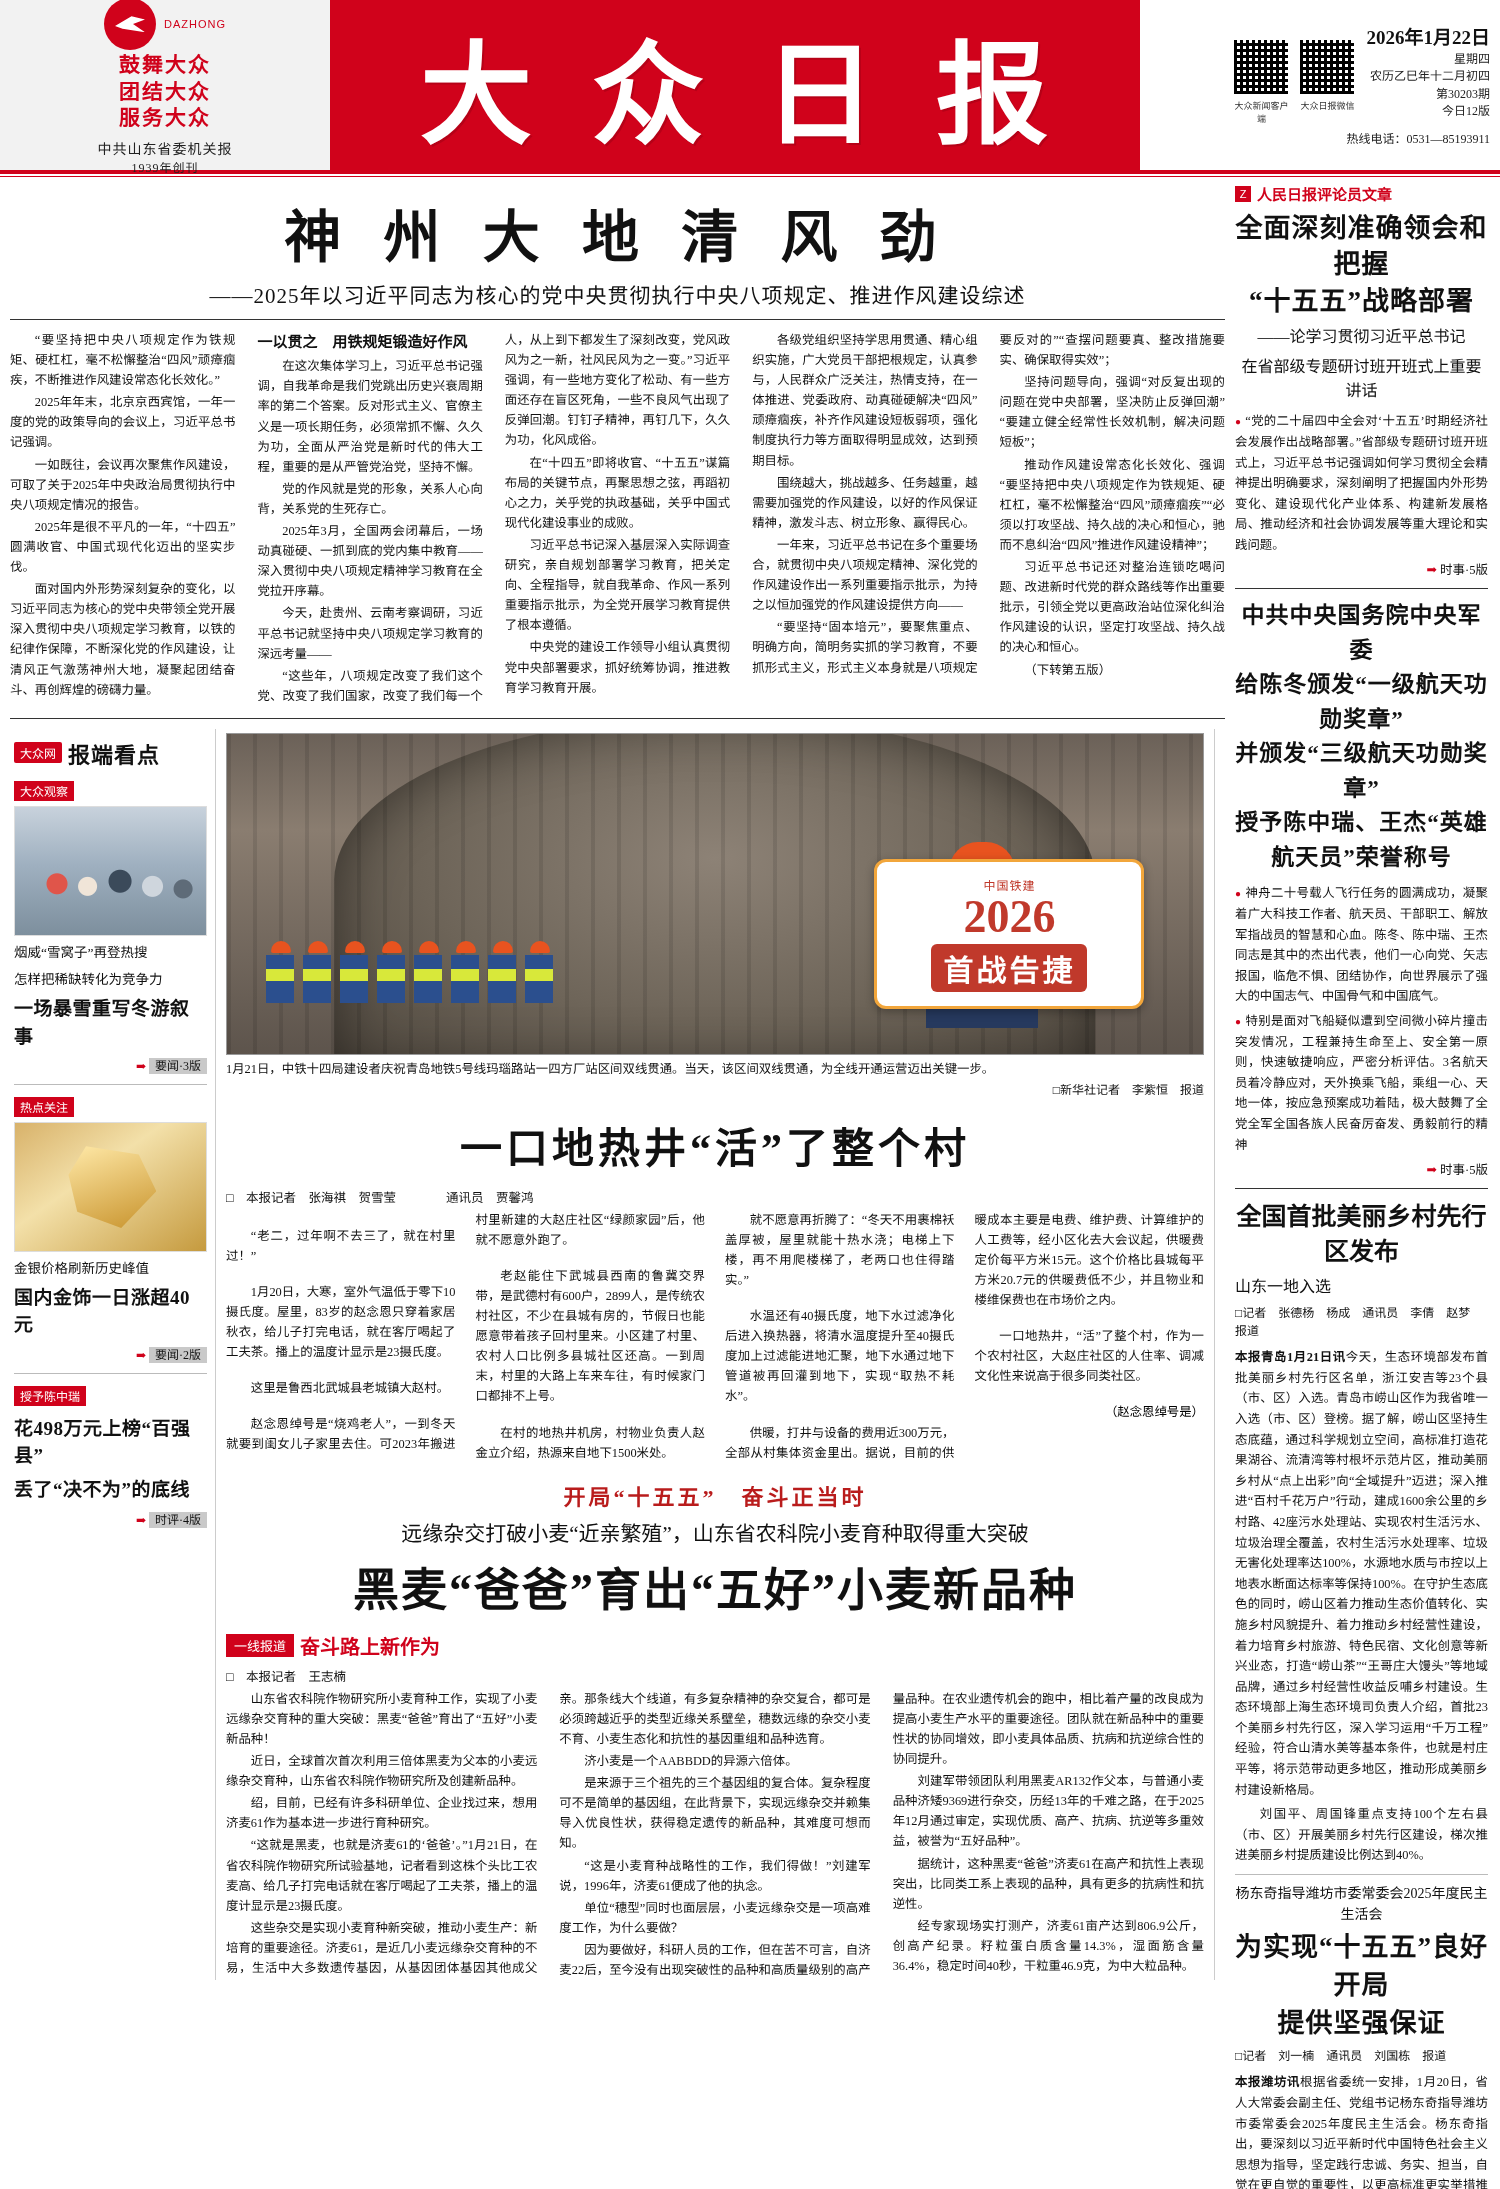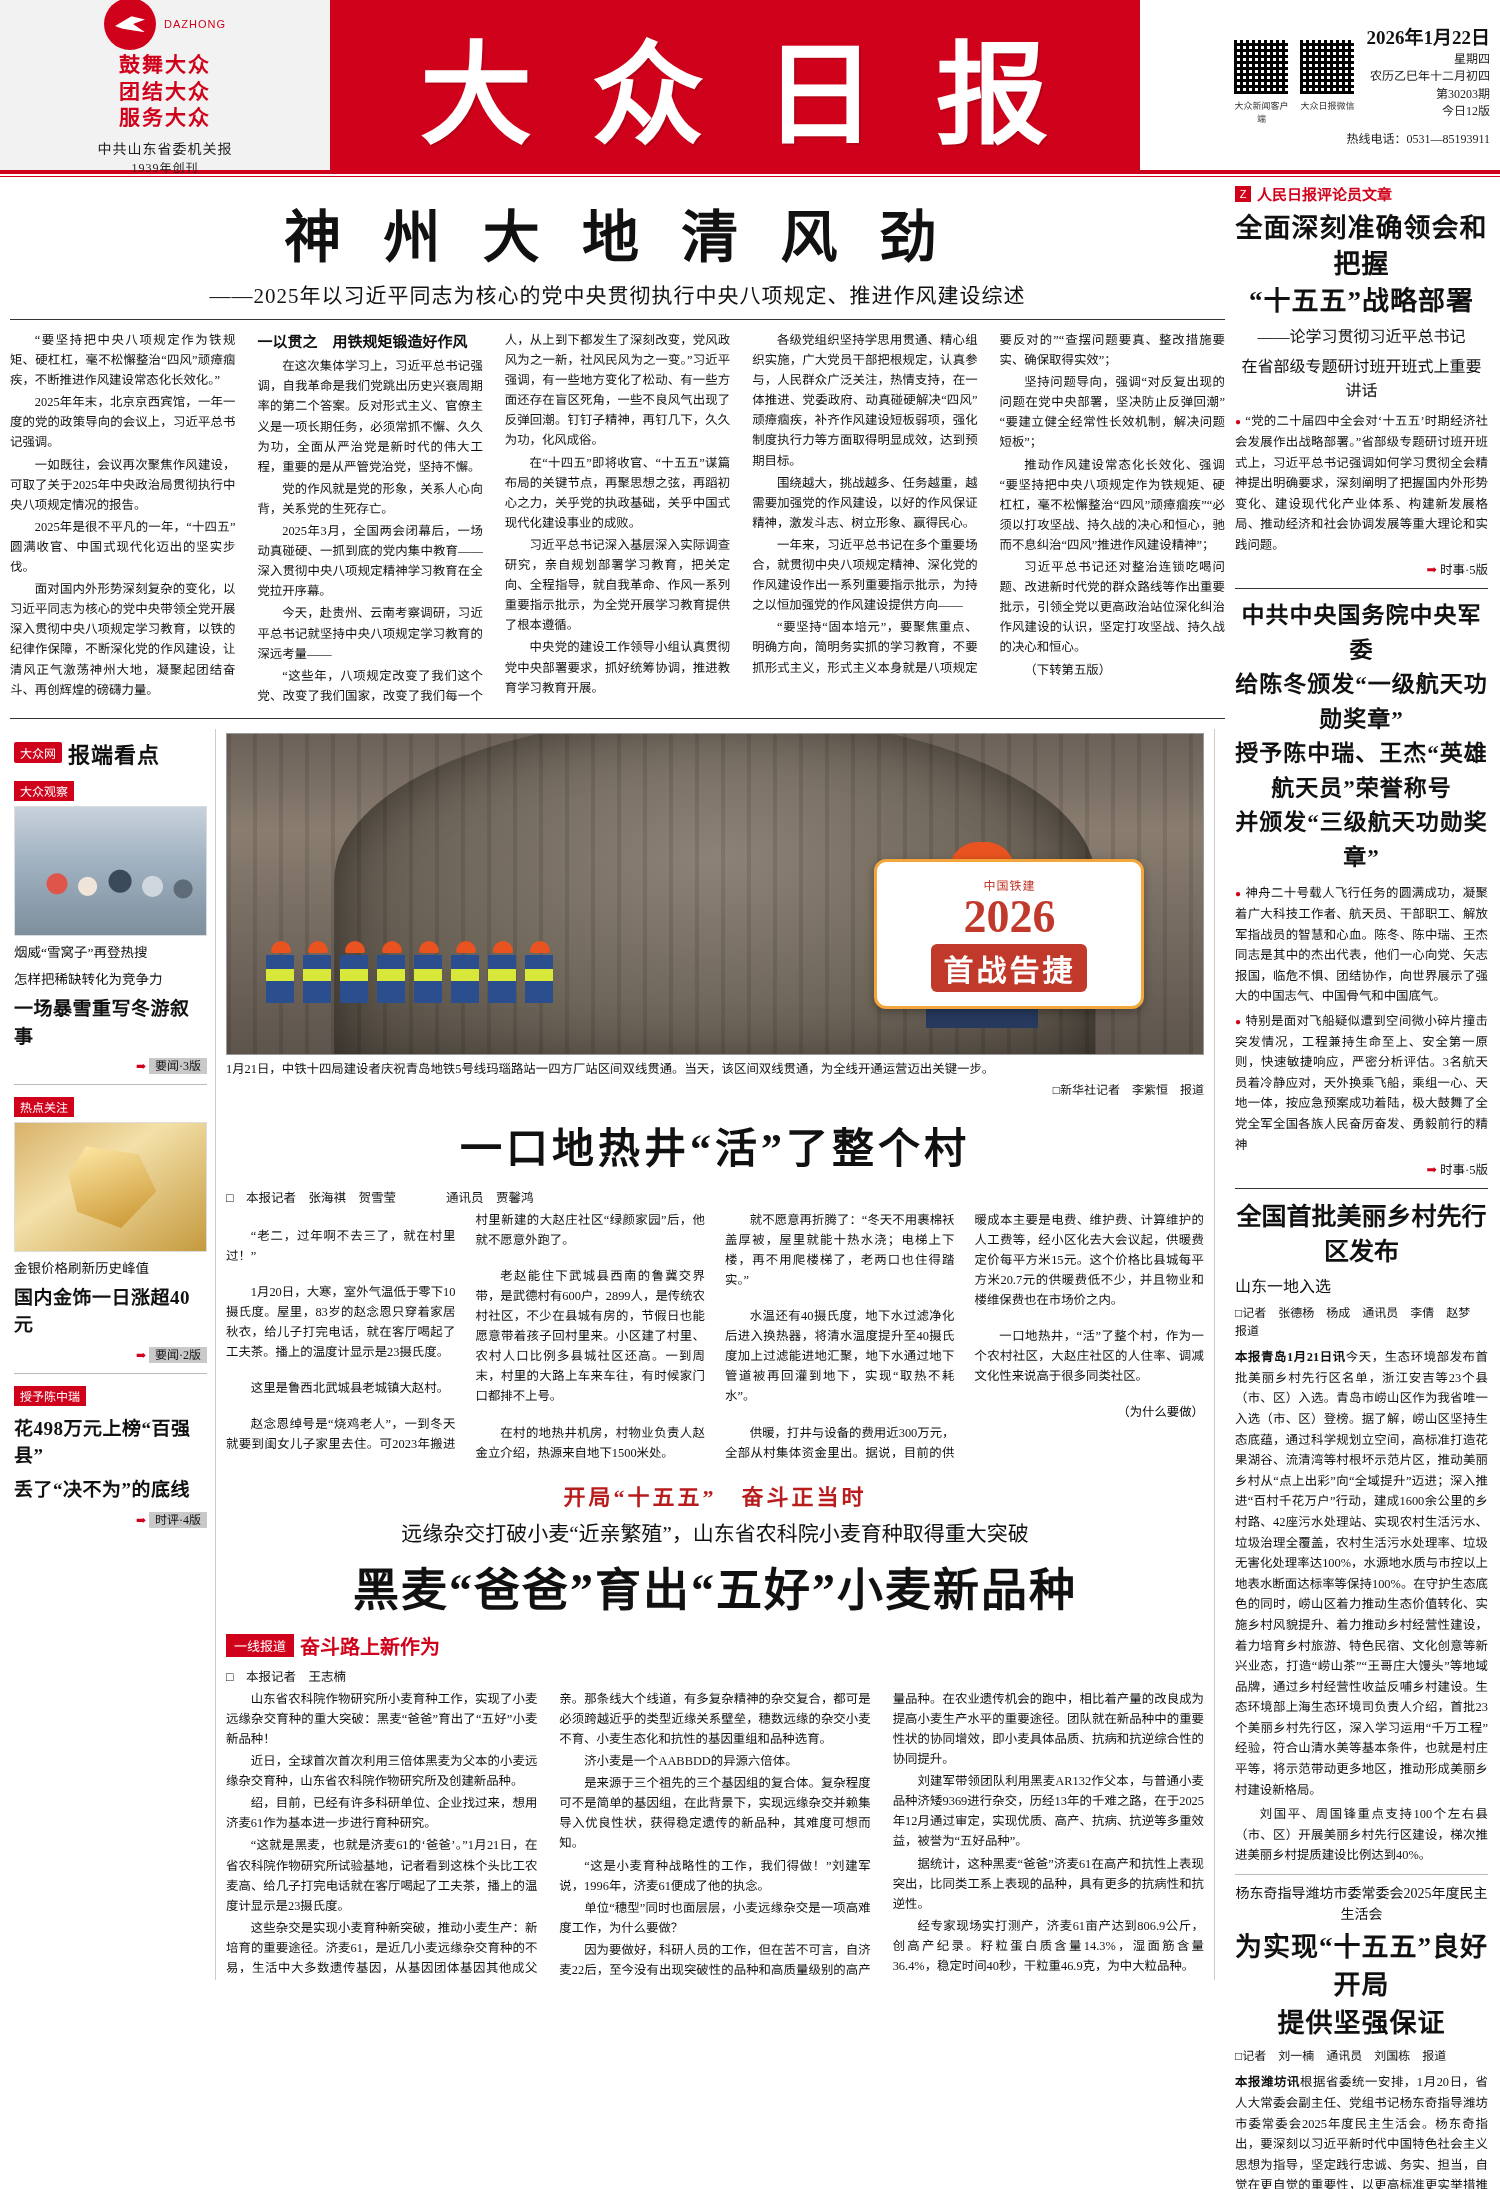--- a/index.html
+++ b/index.html
@@ -390,21 +390,21 @@
             <p>1月20日，大寒，室外气温低于零下10摄氏度。屋里，83岁的赵念恩只穿着家居秋衣，给儿子打完电话，就在客厅喝起了工夫茶。播上的温度计显示是23摄氏度。</p>
             <p>这里是鲁西北武城县老城镇大赵村。</p>
             <p>赵念恩绰号是“烧鸡老人”，一到冬天就要到闺女儿子家里去住。可2023年搬进村里新建的大赵庄社区“绿颜家园”后，他就不愿意外跑了。</p>
             <p>老赵能住下武城县西南的鲁冀交界带，是武德村有600户，2899人，是传统农村社区，不少在县城有房的，节假日也能愿意带着孩子回村里来。小区建了村里、农村人口比例多县城社区还高。一到周末，村里的大路上车来车往，有时候家门口都排不上号。</p>
             <p>在村的地热井机房，村物业负责人赵金立介绍，热源来自地下1500米处。</p>
             <p>就不愿意再折腾了：“冬天不用裹棉袄盖厚被，屋里就能十热水浇；电梯上下楼，再不用爬楼梯了，老两口也住得踏实。”</p>
             <p>水温还有40摄氏度，地下水过滤净化后进入换热器，将清水温度提升至40摄氏度加上过滤能进地汇聚，地下水通过地下管道被再回灌到地下，实现“取热不耗水”。</p>
             <p>供暖，打井与设备的费用近300万元，全部从村集体资金里出。据说，目前的供暖成本主要是电费、维护费、计算维护的人工费等，经小区化去大会议起，供暖费定价每平方米15元。这个价格比县城每平方米20.7元的供暖费低不少，并且物业和楼维保费也在市场价之内。</p>
             <p>一口地热井，“活”了整个村，作为一个农村社区，大赵庄社区的人住率、调减文化性来说高于很多同类社区。</p>
             <p></p>
-            <p class="jump" style="text-align:right;text-indent:0">（为什么要做）</p>
+            <p class="jump" style="text-align:right;text-indent:0">（赵念恩绰号是）</p>
           </div>
 
           <div class="kicker-red">开局“十五五”　奋斗正当时</div>
           <div class="kicker-sub">远缘杂交打破小麦“近亲繁殖”，山东省农科院小麦育种取得重大突破</div>
           <div class="mega-head">黑麦“爸爸”育出“五好”小麦新品种</div>
 
           <div class="flag-strip">
             <span class="chip">一线报道</span>
             <span class="t">奋斗路上新作为</span>
           </div>
@@ -442,22 +442,22 @@
         <p class="dot-red" style="text-indent:0">“党的二十届四中全会对‘十五五’时期经济社会发展作出战略部署。”省部级专题研讨班开班式上，习近平总书记强调如何学习贯彻全会精神提出明确要求，深刻阐明了把握国内外形势变化、建设现代化产业体系、构建新发展格局、推动经济和社会协调发展等重大理论和实践问题。</p>
       </div>
       <div class="r-ref">
         <span class="arrow-red">➡</span> <span>时事·5版</span>
       </div>
 
       <div class="r-sep"></div>
 
       <div class="r-title2">中共中央国务院中央军委</div>
       <div class="r-title2">给陈冬颁发“一级航天功勋奖章”</div>
+      <div class="r-title2">并颁发“三级航天功勋奖章”</div>
       <div class="r-title2">授予陈中瑞、王杰“英雄航天员”荣誉称号</div>
-      <div class="r-title2">并颁发“三级航天功勋奖章”</div>
       <div class="r-body">
         <p class="dot-red" style="text-indent:0">神舟二十号载人飞行任务的圆满成功，凝聚着广大科技工作者、航天员、干部职工、解放军指战员的智慧和心血。陈冬、陈中瑞、王杰同志是其中的杰出代表，他们一心向党、矢志报国，临危不惧、团结协作，向世界展示了强大的中国志气、中国骨气和中国底气。</p>
         <p class="dot-red" style="text-indent:0">特别是面对飞船疑似遭到空间微小碎片撞击突发情况，工程兼持生命至上、安全第一原则，快速敏捷响应，严密分析评估。3名航天员着冷静应对，天外换乘飞船，乘组一心、天地一体，按应急预案成功着陆，极大鼓舞了全党全军全国各族人民奋厉奋发、勇毅前行的精神</p>
       </div>
       <div class="r-ref">
         <span class="arrow-red">➡</span> <span>时事·5版</span>
       </div>
 
       <div class="r-sep"></div>
 

